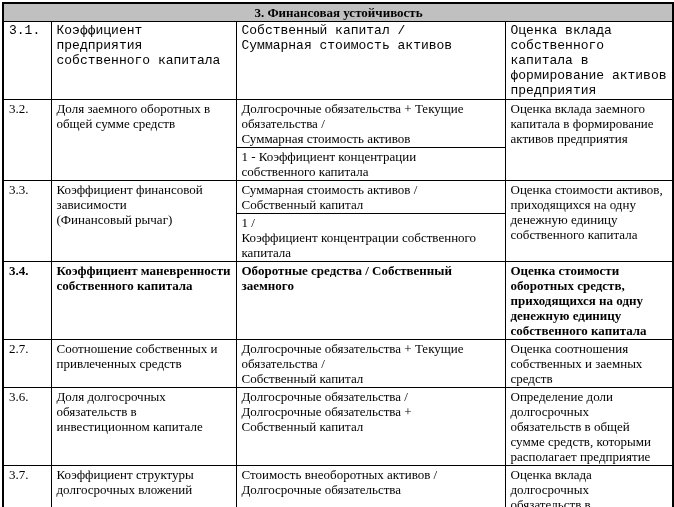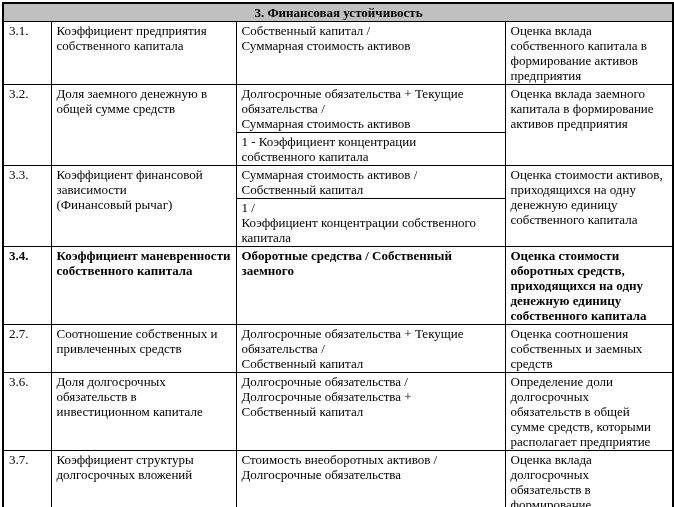--- a/index.html
+++ b/index.html
@@ -39,21 +39,21 @@
   col.c-purpose { width: 168px; }
   td.hdr-cell {
     background: #c0c0c0;
     text-align: center;
     font-weight: bold;
     padding: 0 4px;
     white-space: normal;
   }
   td.num-cell { padding-left: 9px; }
   tr.h17 { height: 17px; }
-  tr.h59 { height: 59px; }
+  tr.h59 { height: 59px; font-family: Liberation Mono, monospace; }
   tr.h47 { height: 47px; }
   tr.h29 { height: 29px; }
   tr.h31 { height: 31px; }
   tr.h46 { height: 46px; }
   tr.h78 { height: 78px; font-weight: bold; }
   tr.h74 { height: 74px; padding-left: 8px; }
   tr.h75 { height: 75px; }
 </style>
 </head>
 <body>
@@ -79,21 +79,21 @@
       <td>Собственный капитал /
 Суммарная стоимость активов</td>
       <td>Оценка вклада
 собственного капитала в
 формирование активов
 предприятия</td>
     </tr>
 
     <tr class="h47">
       <td class="num-cell" rowspan="2">3.2.</td>
-      <td rowspan="2">Доля заемного денежную в
+      <td rowspan="2">Доля заемного оборотных в
 общей сумме средств</td>
       <td>Долгосрочные обязательства + Текущие
 обязательства /
 Суммарная стоимость активов</td>
       <td rowspan="2">Оценка вклада заемного
 капитала в формирование
 активов предприятия</td>
     </tr>
     <tr class="h29">
       <td>1 -  Коэффициент концентрации

